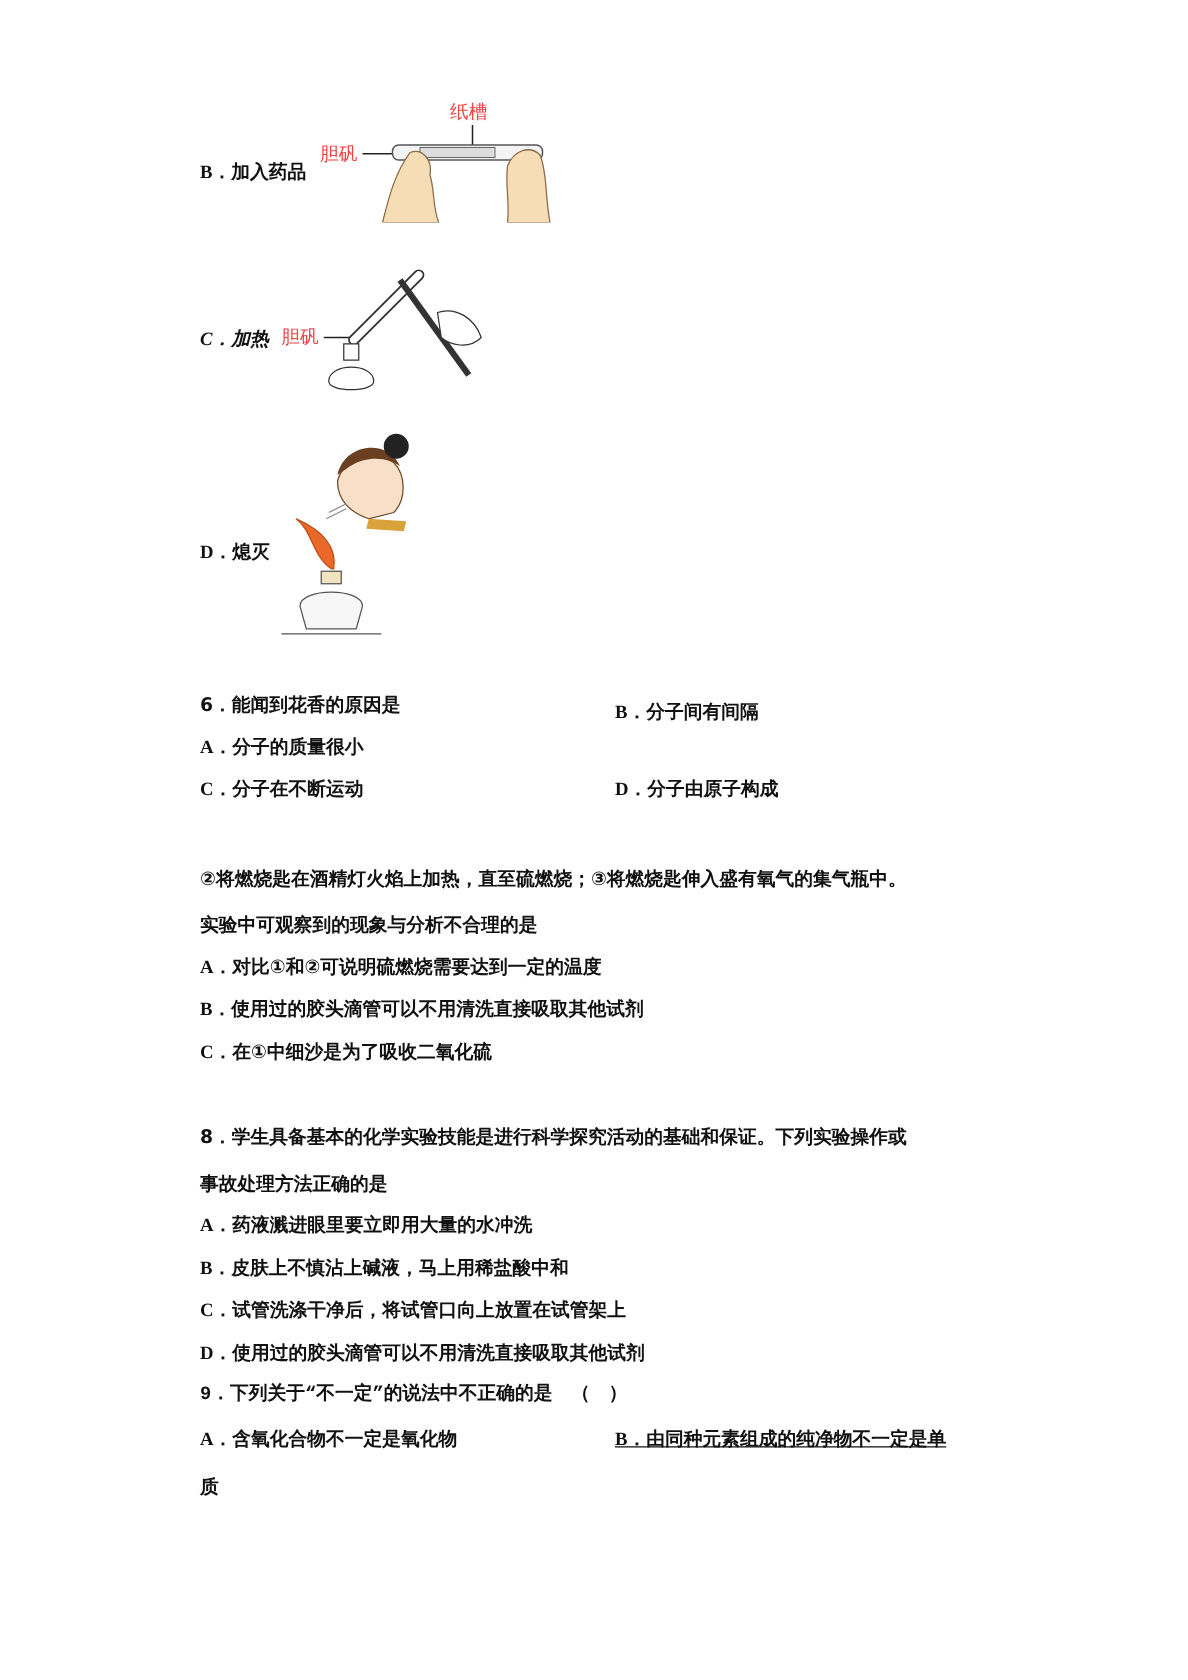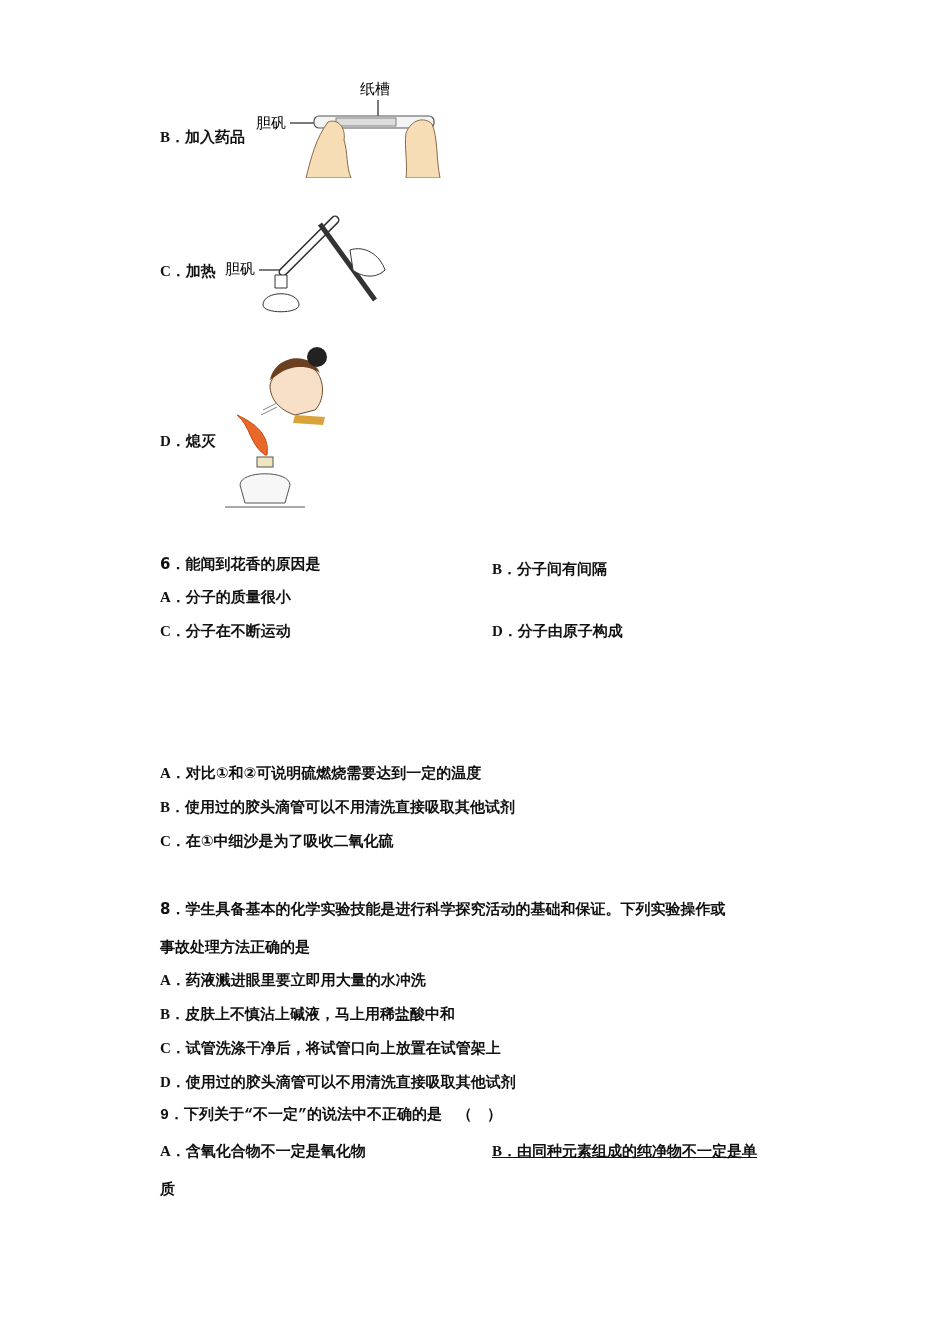--- a/index.html
+++ b/index.html
@@ -3,21 +3,21 @@
 <meta charset="utf-8">
 <style>
   html, body { margin: 0; padding: 0; background: #ffffff; }
   body { width: 950px; height: 1344px; position: relative; overflow: hidden;
          font-family: "DejaVu Sans", "Liberation Sans", sans-serif; color: #111; }
   .page { position: absolute; left: 0; top: 0; width: 950px; height: 1344px; }
   .line { position: absolute; left: 160px; font-size: 15px; font-weight: bold; white-space: nowrap; line-height: 20px; }
   .lab { font-family: "Liberation Serif", "DejaVu Serif", serif; font-weight: bold; font-size: 15px; }
   .col2 { left: 492px; }
   .fig { position: absolute; }
-  .fig-label { position: absolute; font-size: 15px; font-weight: normal; white-space: nowrap; color: #000000; }
+  .fig-label { position: absolute; font-size: 15px; font-weight: normal; white-space: nowrap; color: #ef4444; }
 </style>
 </head>
 <body>
 
 <div class="page">
 
   <div class="line" style="top:127px;">
     <span class="lab">B．</span><span>加入药品</span>
   </div>
   <div class="fig" style="left:256px; top:78px; width:190px; height:100px;">
@@ -26,21 +26,21 @@
     <svg width="190" height="100" style="position:absolute;left:0;top:0">
       <line x1="122" y1="22" x2="122" y2="42" stroke="#222" stroke-width="1.2"></line>
       <line x1="34" y1="45" x2="58" y2="45" stroke="#222" stroke-width="1.2"></line>
       <rect x="58" y="38" width="120" height="12" rx="5" fill="#f4f4f4" stroke="#555" stroke-width="1.2"></rect>
       <rect x="80" y="40" width="60" height="8" fill="#ddd" stroke="#666" stroke-width="0.8"></rect>
       <path d="M50 100 C55 80 60 60 72 44 C82 40 90 50 88 62 C92 75 90 88 95 100 Z" fill="#f6ddb6" stroke="#8a6a45" stroke-width="1"></path>
       <path d="M150 100 C152 85 148 70 150 55 C155 42 168 38 176 46 C182 60 180 80 184 100 Z" fill="#f6ddb6" stroke="#8a6a45" stroke-width="1"></path>
     </svg>
   </div>
 
-  <div class="line" style="top:261px;">
+  <div class="line" style="top:261px;font-style:italic;">
     <span class="lab">C．</span><span>加热</span>
   </div>
   <div class="fig" style="left:225px; top:210px; width:170px; height:110px;">
     <span class="fig-label" style="left:0px; top:50px;">胆矾</span>
     <svg width="170" height="110" style="position:absolute;left:0;top:0">
       <line x1="34" y1="60" x2="62" y2="60" stroke="#222" stroke-width="1.2"></line>
       <line x1="58" y1="62" x2="110" y2="10" stroke="#333" stroke-width="9" stroke-linecap="round"></line>
       <line x1="58" y1="62" x2="110" y2="10" stroke="#fff" stroke-width="6" stroke-linecap="round"></line>
       <line x1="95" y1="14" x2="150" y2="90" stroke="#333" stroke-width="5"></line>
       <path d="M125 40 C140 35 155 45 160 60 C150 70 135 66 128 60 Z" fill="#fff" stroke="#333"></path>
@@ -74,20 +74,22 @@
   <div class="line col2" style="top:559px;">
     <span class="lab">B．</span><span>分子间有间隔</span>
   </div>
   <div class="line" style="top:621px;">
     <span class="lab">C．</span><span>分子在不断运动</span>
   </div>
   <div class="line col2" style="top:621px;">
     <span class="lab">D．</span><span>分子由原子构成</span>
   </div>
 
+  <div class="line" style="top:693px;">②将燃烧匙在酒精灯火焰上加热，直至硫燃烧；③将燃烧匙伸入盛有氧气的集气瓶中。</div>
+  <div class="line" style="top:730px;">实验中可观察到的现象与分析不合理的是</div>
   <div class="line" style="top:763px;">
     <span class="lab">A．</span><span>对比①和②可说明硫燃烧需要达到一定的温度</span>
   </div>
   <div class="line" style="top:797px;">
     <span class="lab">B．</span><span>使用过的胶头滴管可以不用清洗直接吸取其他试剂</span>
   </div>
   <div class="line" style="top:831px;">
     <span class="lab">C．</span><span>在①中细沙是为了吸收二氧化硫</span>
   </div>
 

